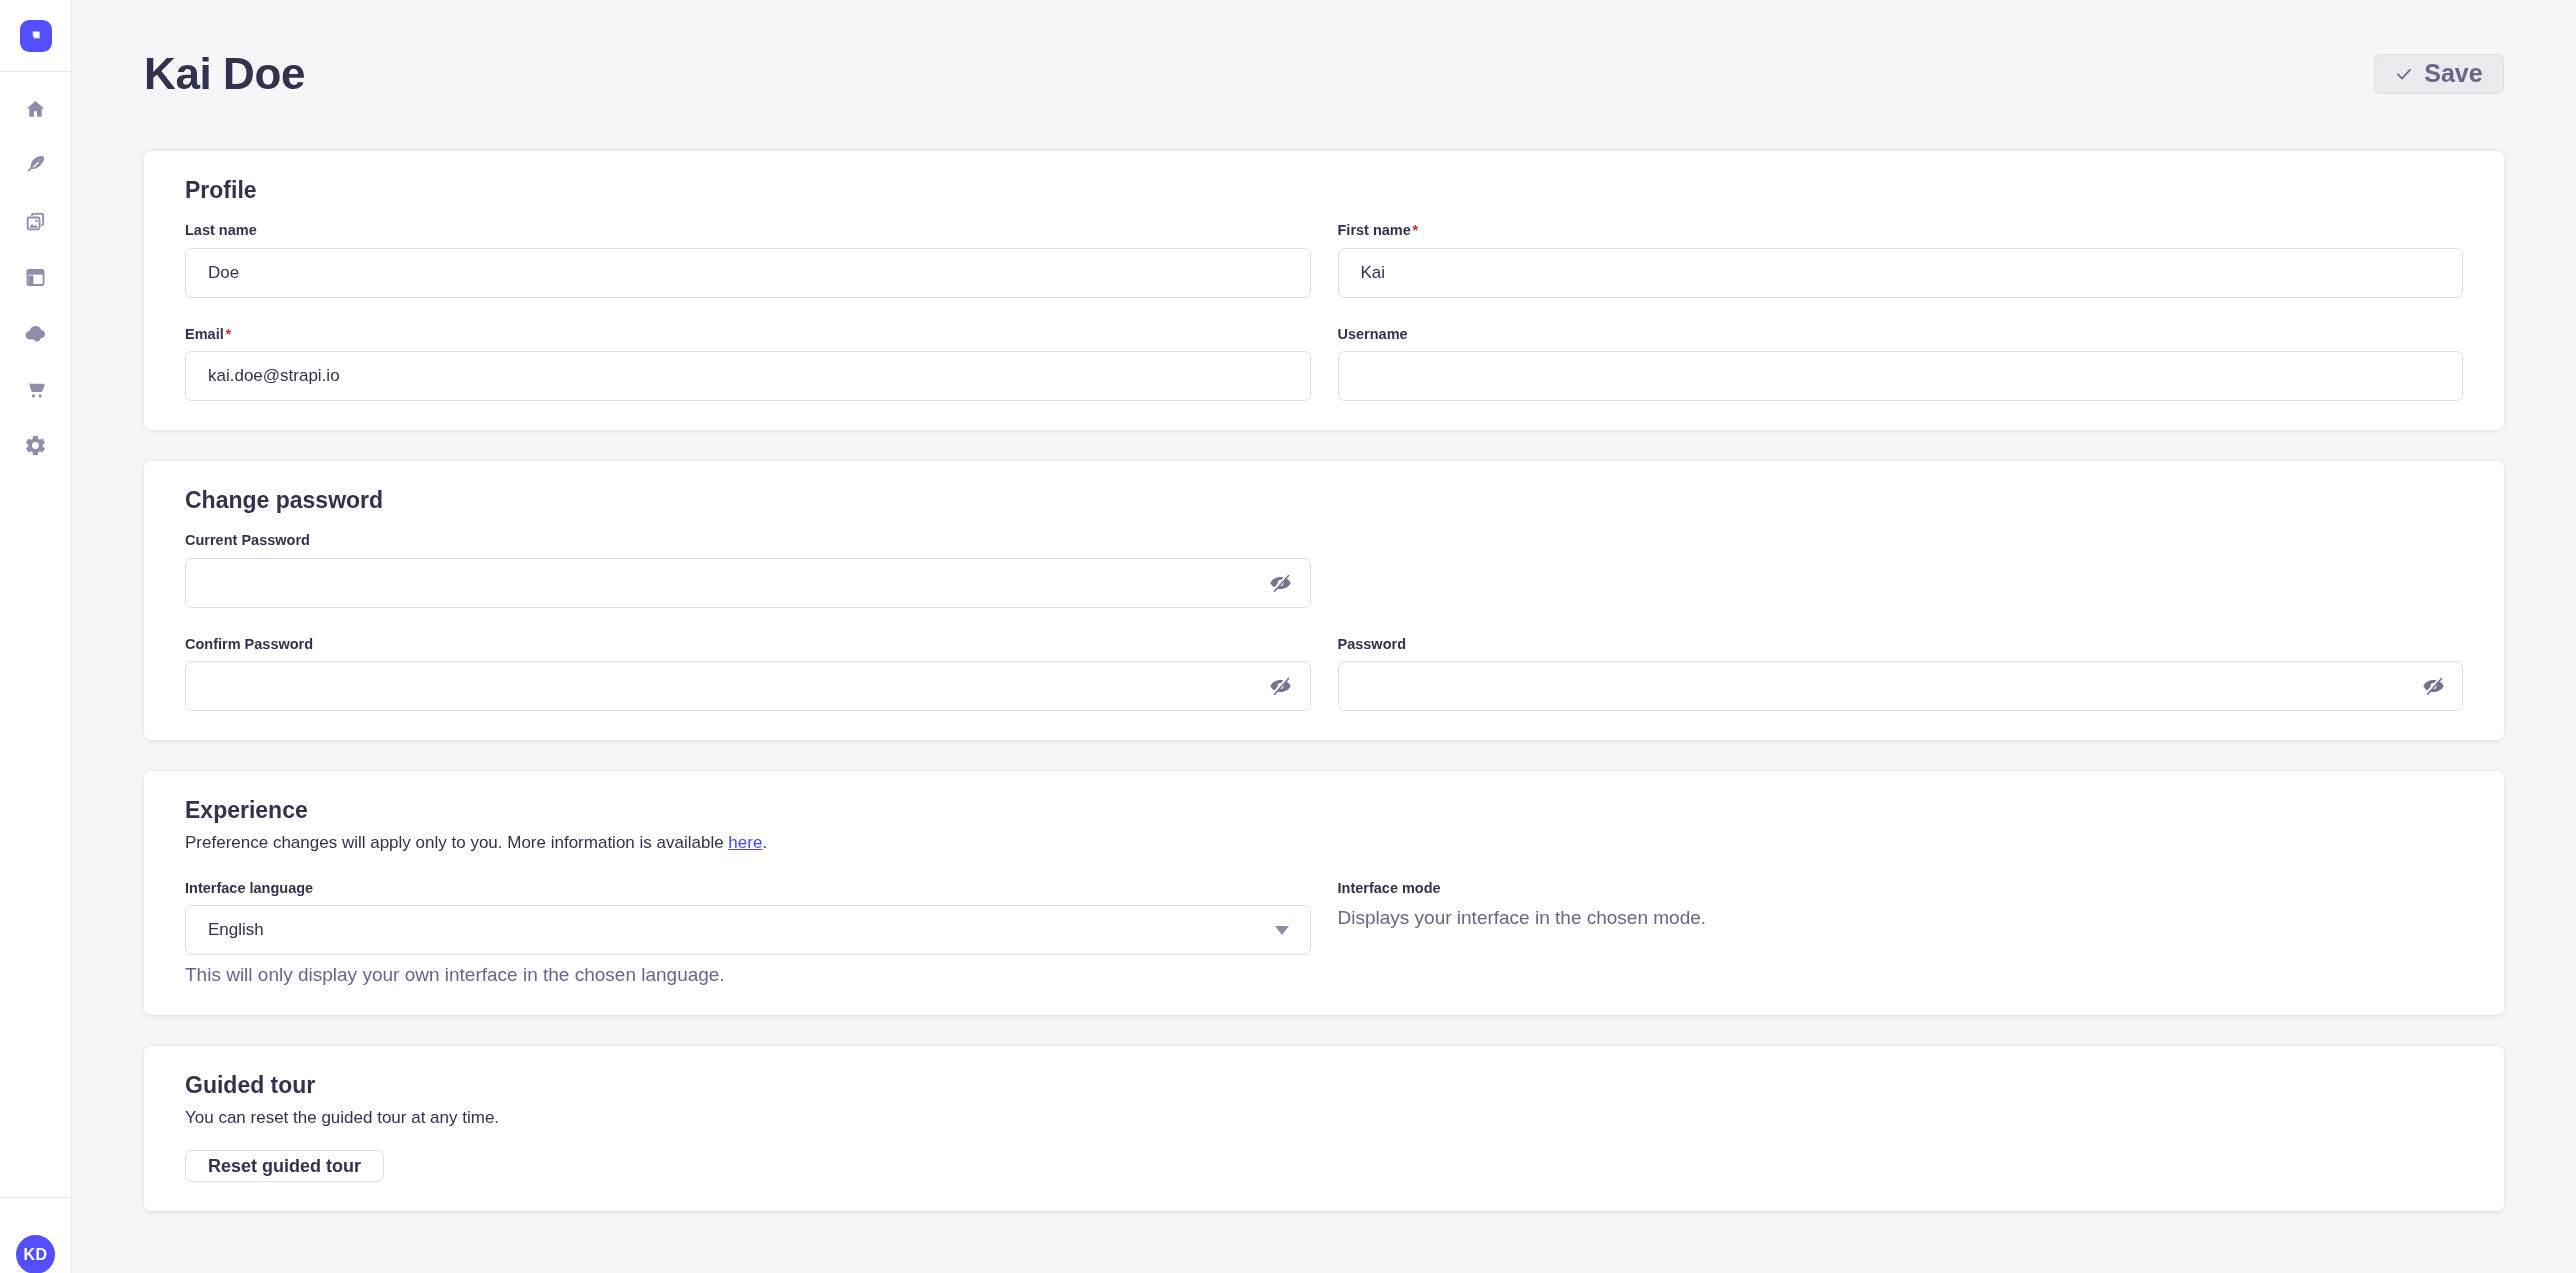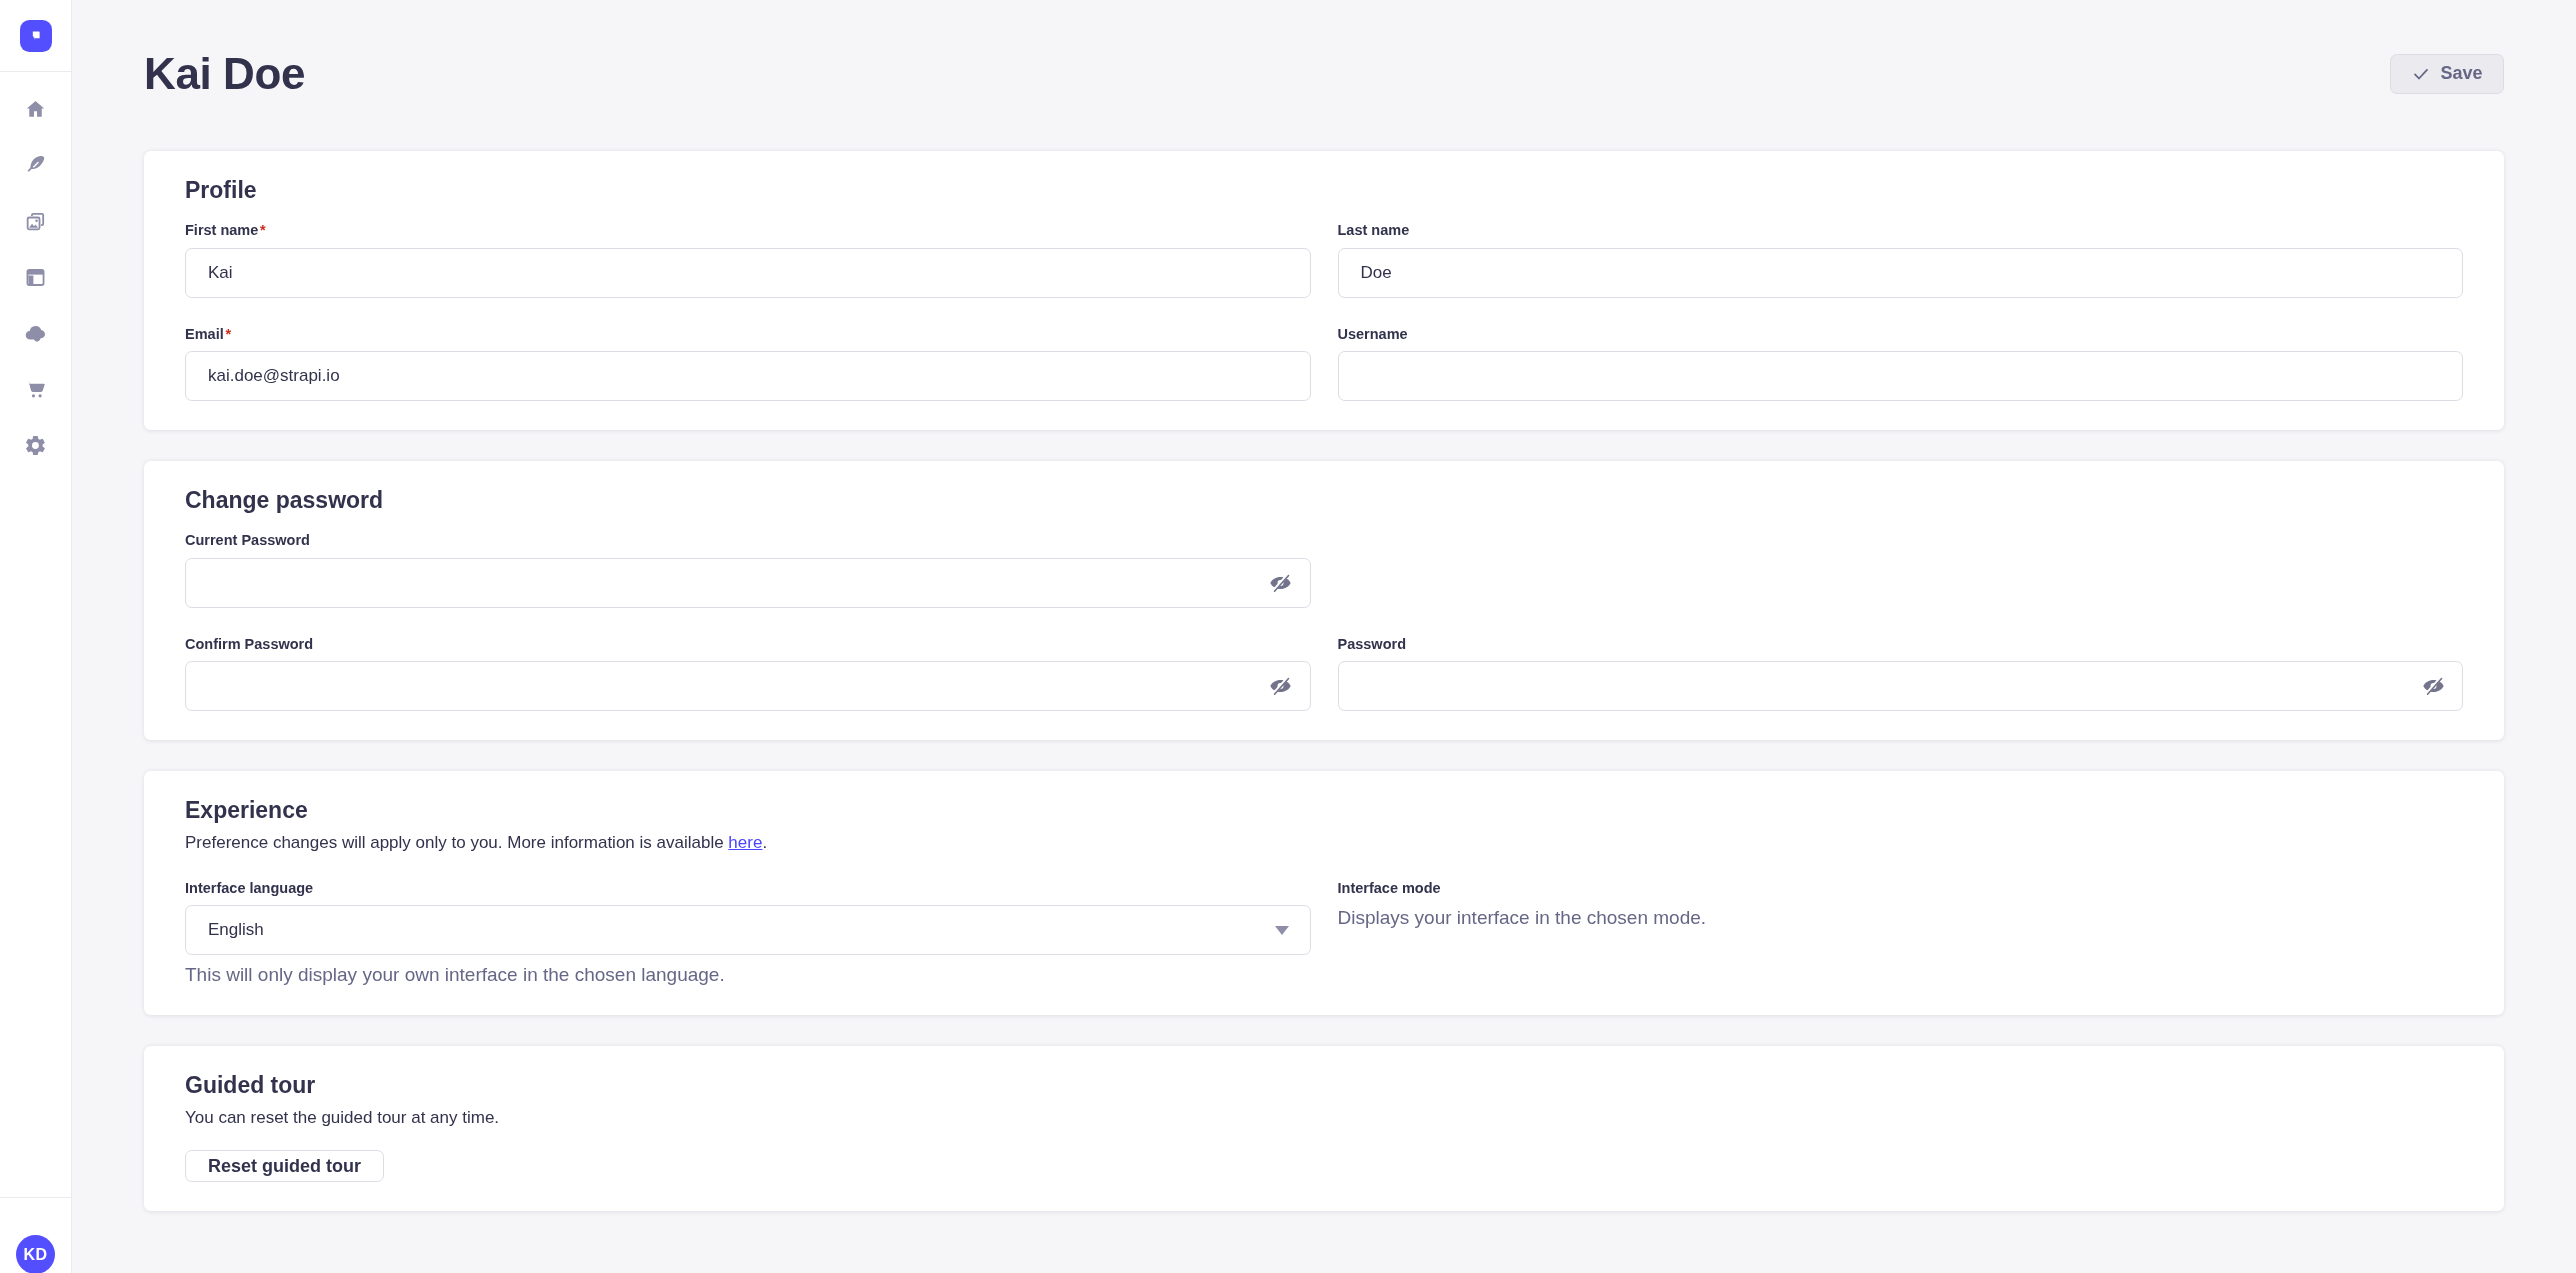--- a/index.html
+++ b/index.html
@@ -26,21 +26,21 @@
   .sidebar-footer { margin-top:auto; border-top:0.9px solid #eaeaef; height:77px; display:flex; align-items:flex-end; justify-content:center; }
   .avatar { width:39px; height:39px; border-radius:50%; background:#534ffe; color:#fff; font-size:16px; font-weight:700; display:flex; align-items:center; justify-content:center; letter-spacing:0.4px; cursor:pointer; border:none; }
 
   
   .main { position:absolute; left:72px; top:0; right:0; bottom:0; padding:49px 72px 0; }
   .page-header { display:flex; justify-content:space-between; align-items:center; }
   h1 { font-size:44px; font-weight:700; color:#32324d; line-height:1.12; letter-spacing:-0.4px; }
   .save-btn {
     display:flex; align-items:center; gap:11px; height:40px; padding:0 20.4px;
     background:#eaeaef; border:0.9px solid #dcdce4; border-radius:6.8px;
-    color:#666687; font-size:18px; font-weight:600; font-family:inherit; cursor:default;
+    color:#666687; font-size:25px; font-weight:600; font-family:inherit; cursor:default;
   }
 
   .card {
     margin-top:31px; background:#ffffff; border-radius:6.8px;
     box-shadow:0 0.9px 4.3px rgba(33,33,52,0.1);
     padding:25.6px 41px 29px;
   }
   .card.first { margin-top:53px; }
   h2 { font-size:23px; font-weight:600; color:#32324d; line-height:1.2; }
 
@@ -149,29 +149,29 @@
         <path d="M4 12.5 9.3 18 20 6.5" fill="none" stroke="#666687" stroke-width="2.4" stroke-linecap="round" stroke-linejoin="round"></path>
       </svg>
       <span>Save</span>
     </button>
   </div>
 
   <section class="card first">
     <h2>Profile</h2>
     <div class="grid2">
       <div class="field">
+        <label><span>Last name</span></label>
+        <div class="input-wrap">
+          <input class="text-input" type="text" value="Doe" style="">
+        </div>
+      </div>
+      <div class="field">
         <label><span>First name</span><span class="req">*</span></label>
         <div class="input-wrap">
           <input class="text-input" type="text" value="Kai" style="">
-        </div>
-      </div>
-      <div class="field">
-        <label><span>Last name</span></label>
-        <div class="input-wrap">
-          <input class="text-input" type="text" value="Doe" style="">
         </div>
       </div>
       <div class="field">
         <label><span>Email</span><span class="req">*</span></label>
         <div class="input-wrap">
           <input class="text-input" type="text" value="kai.doe@strapi.io" style="">
         </div>
       </div>
       <div class="field">
         <label><span>Username</span></label>

